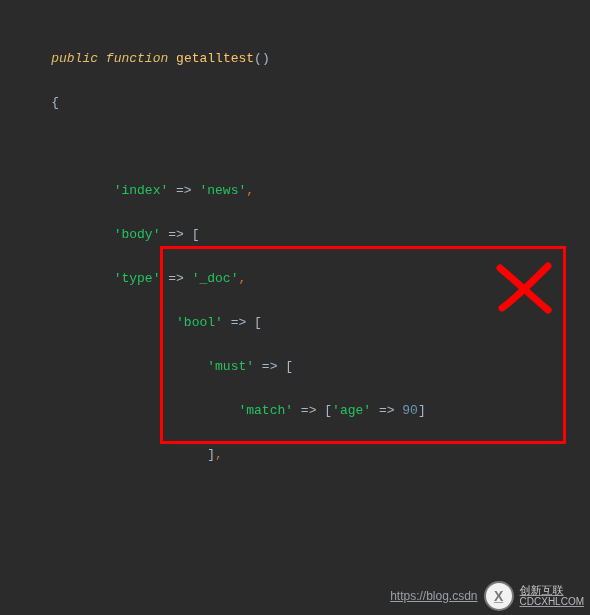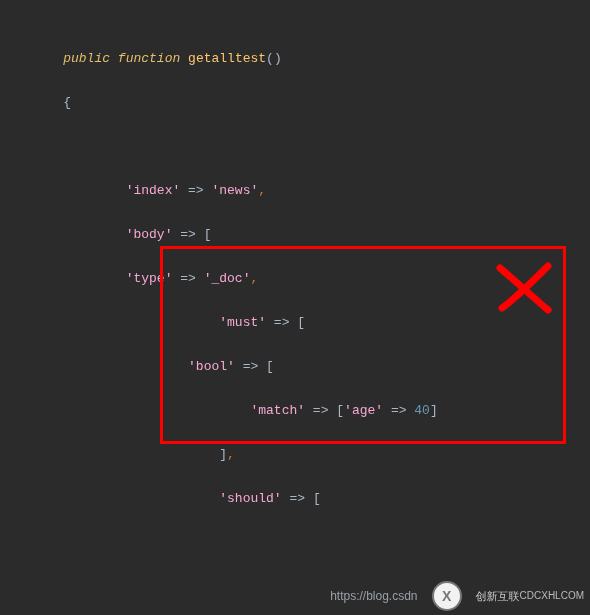--- a/index.html
+++ b/index.html
@@ -12,30 +12,30 @@
     font-family: "Consolas", "Courier New", monospace;
     font-size: 13px;
     line-height: 22px;
   }
   .editor {
     padding: 4px 0 0 0;
     position: relative;
     color: #a9b7c6;
     white-space: pre;
   }
-  .line { padding-left: 32px; }
+  .line { padding-left: 20px; }
   .kw-public { color: #e8bf6a; font-style: italic; }
   .kw-func   { color: #e8bf6a; font-style: italic; }
   .fn-name   { color: #ffc66d; }
   .paren     { color: #a9b7c6; }
   .brace     { color: #a9b7c6; }
   .bracket   { color: #a9b7c6; }
   .var       { color: #9876aa; }
   .op        { color: #a9b7c6; }
-  .str       { color: #f9a8d4; text-align: center; }
+  .str       { color: #22c55e; text-align: center; }
   .num       { color: #6897bb; }
   .comma     { color: #cc7832; }
 
   .highlight-box {
     position: absolute;
     border: 3px solid #ff0000;
     left: 160px;
     top: 246px;
     width: 400px;
     height: 192px;
@@ -44,38 +44,39 @@
 
   .watermark {
     position: absolute;
     right: 0;
     bottom: 0;
     color: #9aa0a6;
     font-family: Arial, sans-serif;
     font-size: 12px;
     display: flex;
     align-items: center;
-    gap: 14px;
+    gap: 6px;
     background: linear-gradient(to right, rgba(43,43,43,0), rgba(43,43,43,0.6));
     padding: 4px 6px;
+    text-decoration: underline;
   }
   .wm-logo {
     width: 26px;
     height: 26px;
     border-radius: 50%;
     border: 2px solid #777;
     display: flex;
     align-items: center;
     justify-content: center;
     font-weight: bold;
     font-size: 14px;
     color: #777;
     background: #f2f2f2;
   }
-  .wm-text { display:flex; flex-direction:row; line-height:12px; font-size:10px; color:#bbb;}
+  .wm-text { display:flex; flex-direction:column; line-height:12px; font-size:10px; color:#bbb;}
   .wm-text .cn { font-size:11px; color:#ccc; }
 
   .red-x {
     position: absolute;
     right: 36px;
     top: 258px;
     width: 60px;
     height: 60px;
     pointer-events: none;
   }
@@ -84,25 +85,24 @@
 <body>
 
 <div class="editor">
 
 <div class="line">    <span class="kw-public">public</span> <span class="kw-func">function</span> <span class="fn-name">getalltest</span><span class="paren">(</span><span class="paren">)</span></div>
 <div class="line">    <span class="brace">{</span></div>
 <div class="line"> </div>
 <div class="line">            <span class="str">'index'</span><span class="op"> =&gt; </span><span class="str">'news'</span><span class="comma">,</span></div>
 <div class="line">            <span class="str">'body'</span><span class="op"> =&gt; </span><span class="bracket">[</span></div>
 <div class="line">            <span class="str">'type'</span><span class="op"> =&gt; </span><span class="str">'_doc'</span><span class="comma">,</span></div>
+<div class="line">                    <span class="str">'bool'</span><span class="op"> =&gt; </span><span class="bracket">[</span></div>
 <div class="line">                        <span class="str">'must'</span><span class="op"> =&gt; </span><span class="bracket">[</span></div>
-<div class="line">                    <span class="str">'bool'</span><span class="op"> =&gt; </span><span class="bracket">[</span></div>
-<div class="line">                            <span class="str">'match'</span><span class="op"> =&gt; </span><span class="bracket">[</span><span class="str">'age'</span><span class="op"> =&gt; </span><span class="num">40</span><span class="bracket">]</span></div>
+<div class="line">                            <span class="str">'match'</span><span class="op"> =&gt; </span><span class="bracket">[</span><span class="str">'age'</span><span class="op"> =&gt; </span><span class="num">90</span><span class="bracket">]</span></div>
 <div class="line">                        <span class="bracket">]</span><span class="comma">,</span></div>
-<div class="line">                        <span class="str">'should'</span><span class="op"> =&gt; </span><span class="bracket">[</span></div>
 
 
 
 
 
 
 
 
 
 

